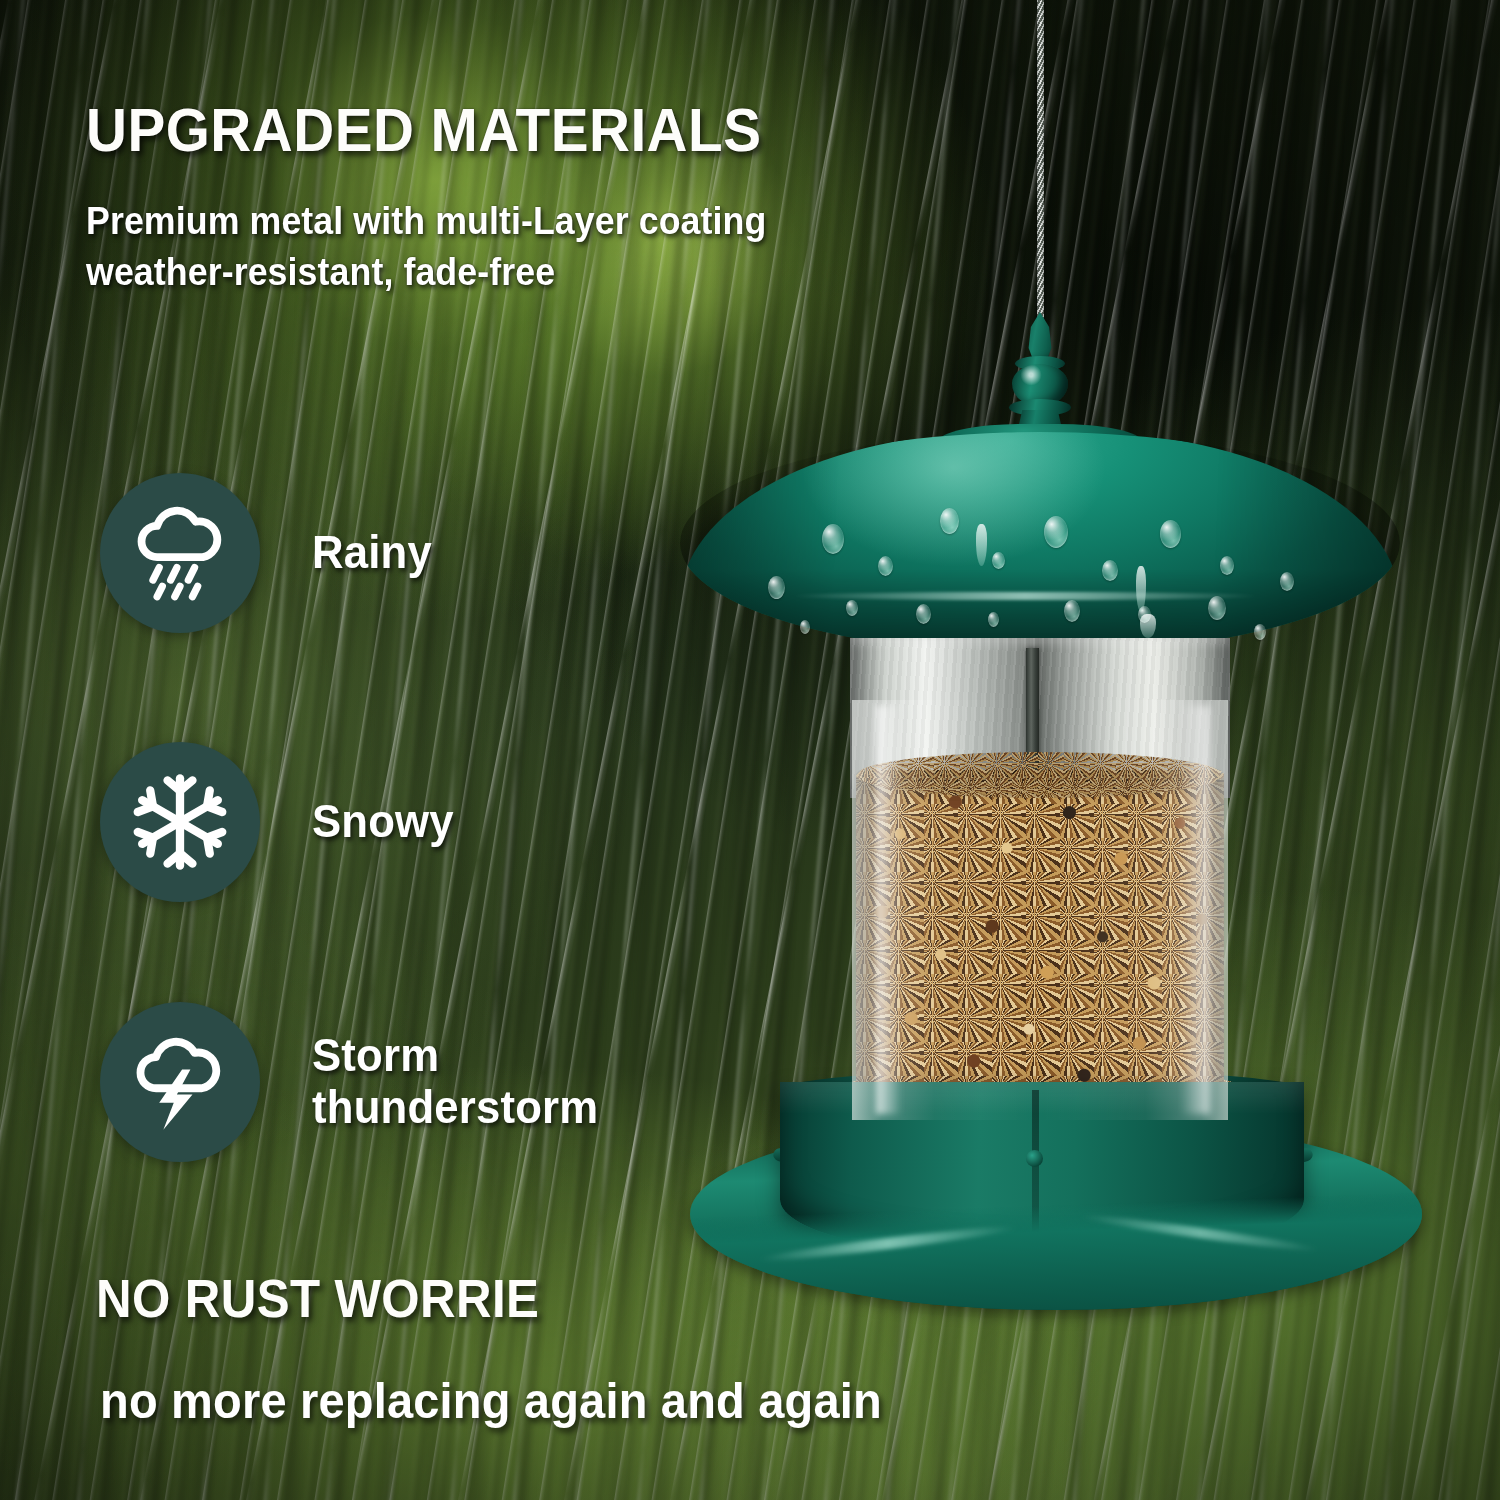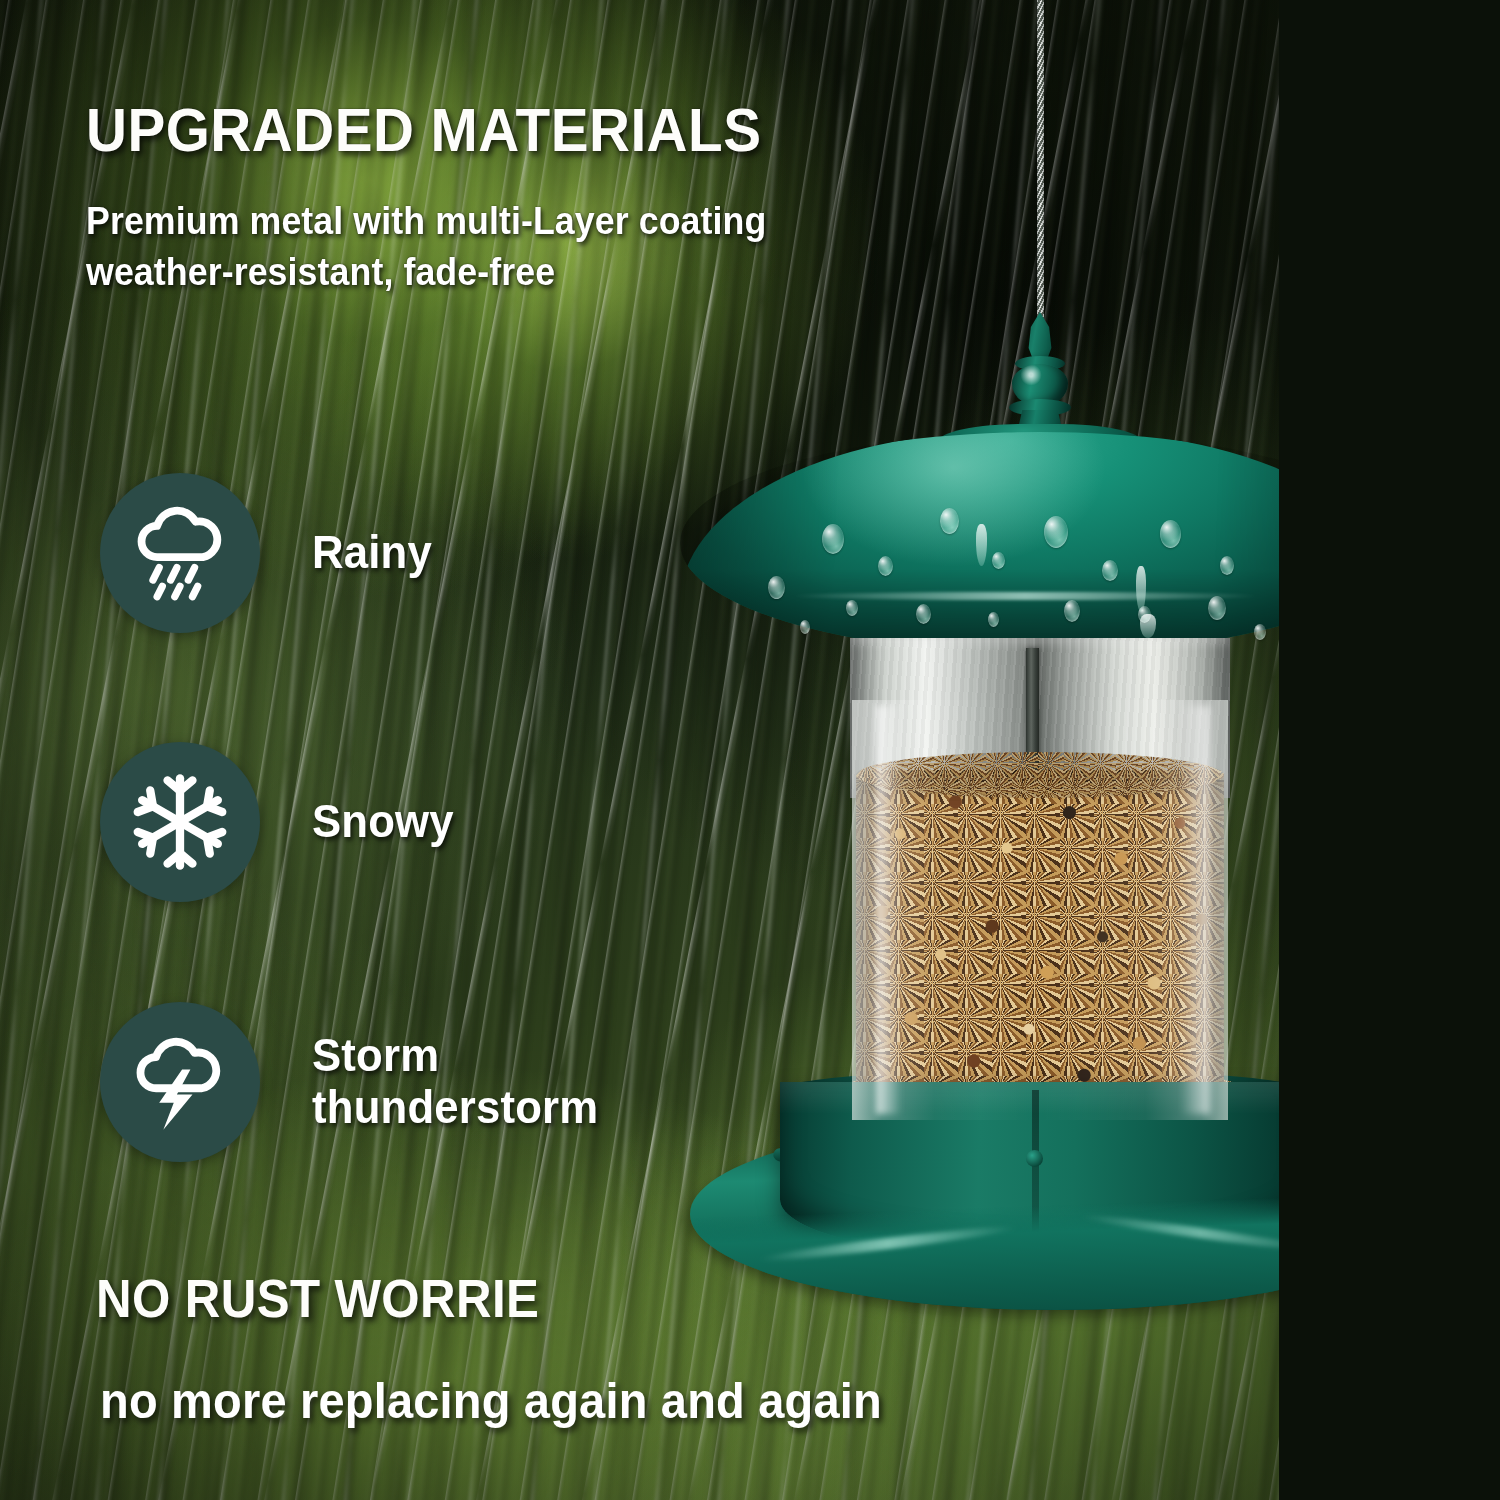--- a/index.html
+++ b/index.html
@@ -1,17 +1,17 @@
 <!DOCTYPE html>
 <html><head>
 <meta charset="utf-8">
 <style>
   html,body{margin:0;padding:0;background:#0b1109;}
   #stage{
-    position:relative;width:1279px;height:1500px;overflow:hidden;
+    position:relative;width:1500px;height:1500px;overflow:hidden;
     font-family:"Liberation Sans", sans-serif;
     background:#1b2a16;
   }
 
   
   .bg-base{
     position:absolute;inset:0;
     background:
       radial-gradient(circle at 29% 12%, rgba(150,190,70,.95) 0%, rgba(110,150,50,.55) 10%, rgba(0,0,0,0) 26%),
       radial-gradient(circle at 44% 16%, rgba(176,206,88,.92) 0%, rgba(120,160,55,.4) 9%, rgba(0,0,0,0) 22%),

